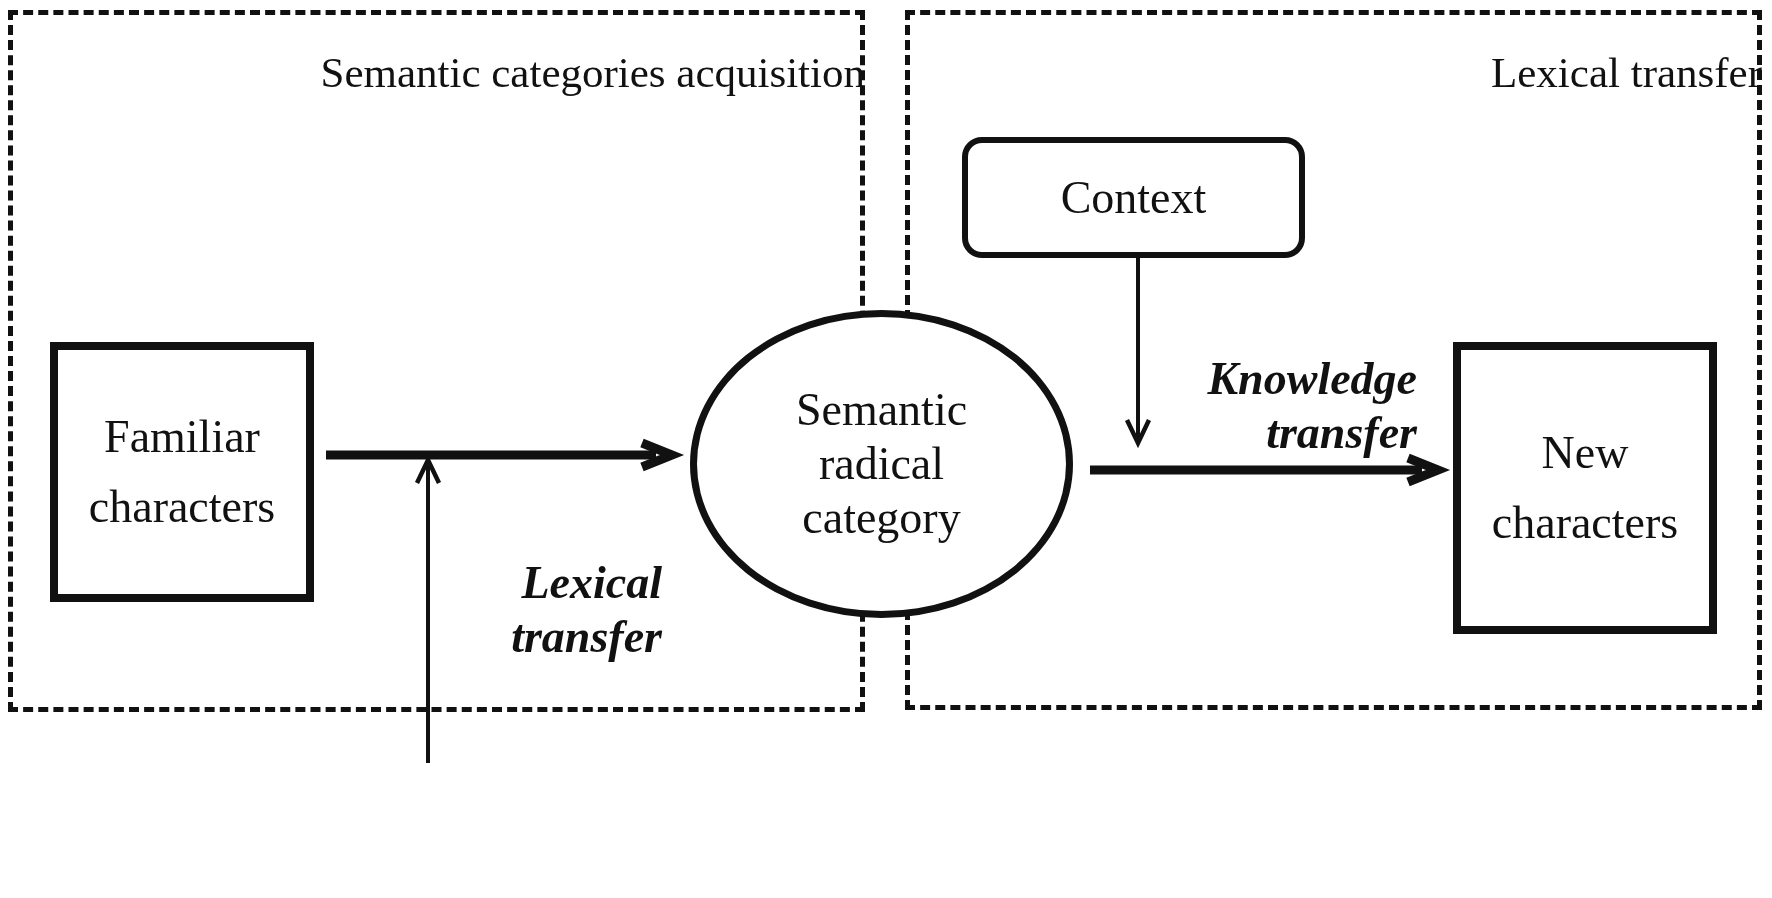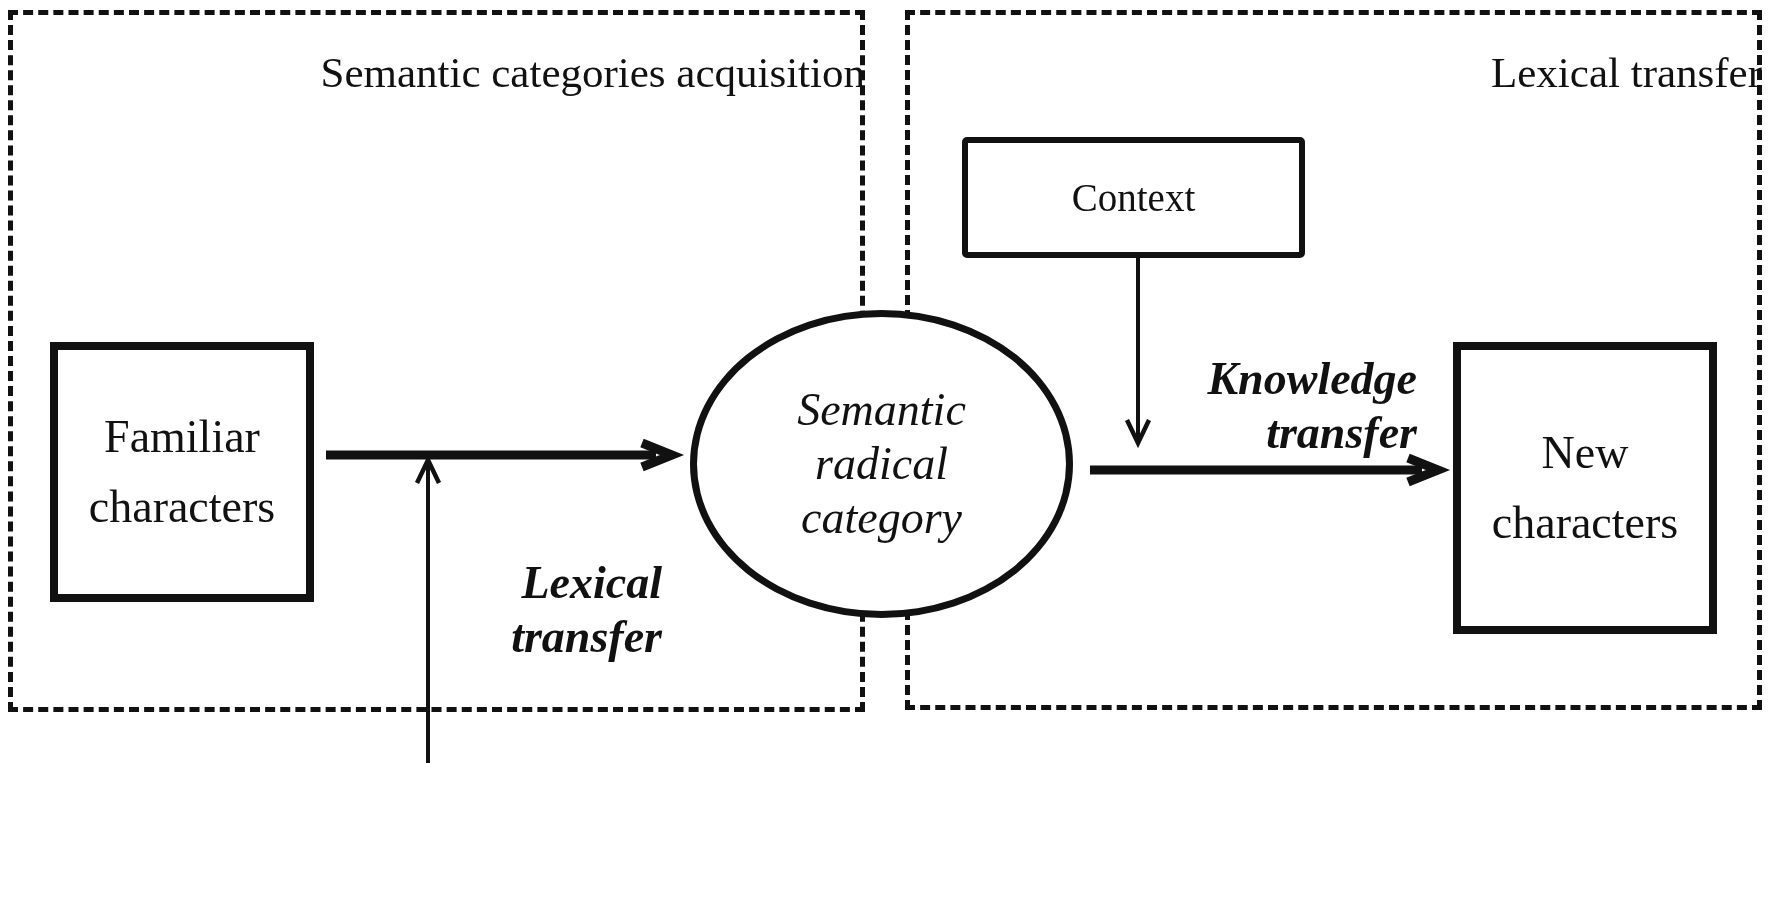--- a/index.html
+++ b/index.html
@@ -44,43 +44,42 @@
     text-align:center;
     font-size:46px;line-height:54px;
     z-index:2;
     gap:16px;
   }
   #familiar-box{left:50px;top:342px;width:264px;height:260px;}
   #new-box{left:1453px;top:342px;width:264px;height:292px;}
   .rounded-box{
     position:absolute;
     border:6px solid var(--ink);
-    border-radius:5px;
+    border-radius:20px;
     box-sizing:border-box;
     background:var(--paper);
     display:flex;align-items:center;justify-content:center;
     text-align:left;
-    font-size:39px;line-height:54px;
+    font-size:46px;line-height:54px;
     z-index:2;
   }
   #context-box{left:962px;top:137px;width:343px;height:121px;}
   #explicit-box{left:227px;top:763px;width:431px;height:124px;}
   #radical-ellipse{
     position:absolute;
     left:690px;top:310px;width:383px;height:308px;
     border:7px solid var(--ink);
     border-radius:50%;
     box-sizing:border-box;
     background:var(--paper);
     display:flex;flex-direction:column;
     align-items:center;justify-content:center;
     text-align:center;
     font-size:46px;line-height:54px;
     z-index:3;
-    font-style:italic;
   }
   .edge-label{
     position:absolute;
     text-align:right;
     font-size:46px;line-height:54px;
     font-weight:bold;font-style:italic;
     z-index:4;
     white-space:nowrap;
   }
   #strategy-label{left:412px;top:556px;width:250px;}

